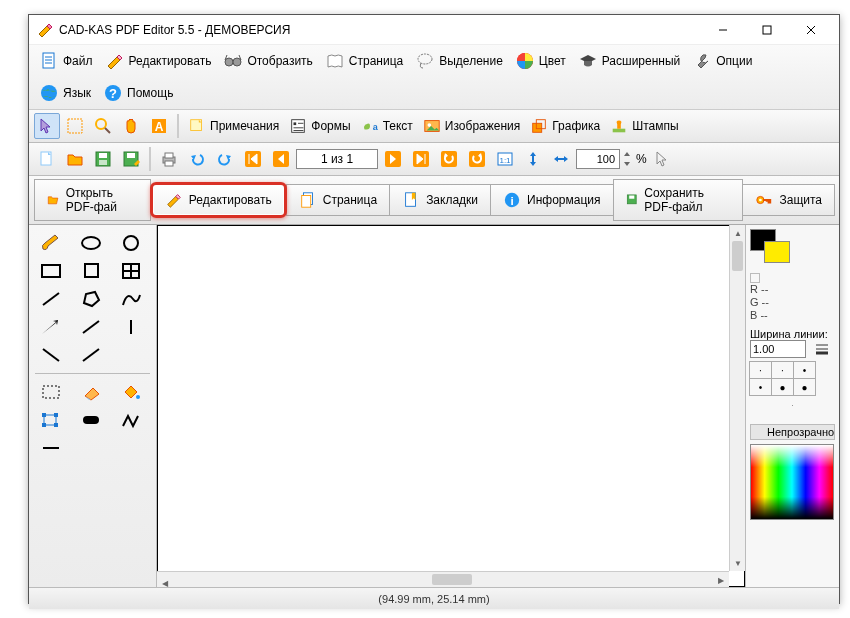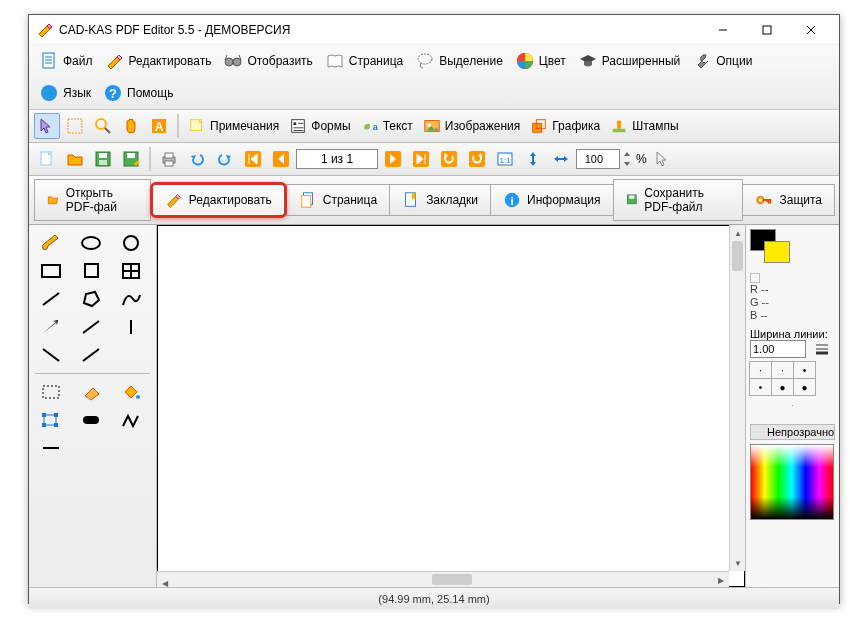--- a/index.html
+++ b/index.html
@@ -29,21 +29,21 @@
   width: 26px; height: 26px; display: flex; align-items: center; justify-content: center;
   border: 1px solid transparent; border-radius: 2px;
 }
 .tbtn.sel { background: #cfe3f8; border: 1px solid #7aa7d8; }
 .tbtn svg { width: 18px; height: 18px; }
 .tgroup { display: flex; align-items: center; gap: 4px; font-size: 12px; padding: 0 4px; }
 .pageinput {
   width: 82px; height: 20px; border: 1px solid #888; background: #fff;
   text-align: center; font-size: 12px; display: flex; align-items: center; justify-content: center;
 }
-.zoominput { width: 44px; height: 20px; border: 1px solid #888; font-size: 11px; text-align: right; padding-right: 16px; }
+.zoominput { width: 44px; height: 20px; border: 1px solid #888; font-size: 11px; text-align: right; padding-right: 4px; }
 .sep { width: 2px; height: 24px; background: #ccc; margin: 0 3px; }
 .tabbar {
   display: flex; align-items: center; padding: 3px 5px;
   background: linear-gradient(#fafafa,#e6e6e6); border-bottom: 1px solid #aaa; gap: 0;
 }
 .tab {
   display: flex; align-items: center; gap: 6px; font-size: 12px;
   padding: 6px 12px; background: linear-gradient(#fdfdfd,#e9e9e9);
   border: 1px solid #aaa; margin-right: -1px;
 }

